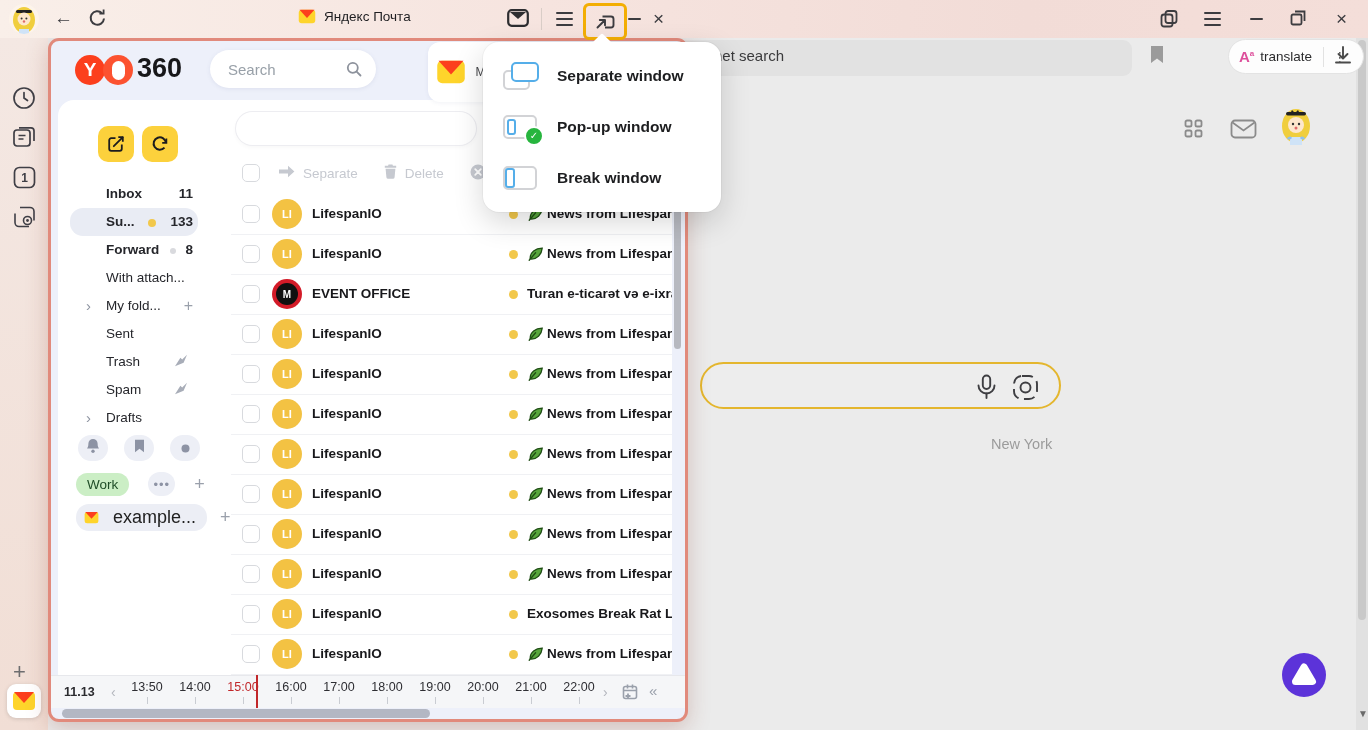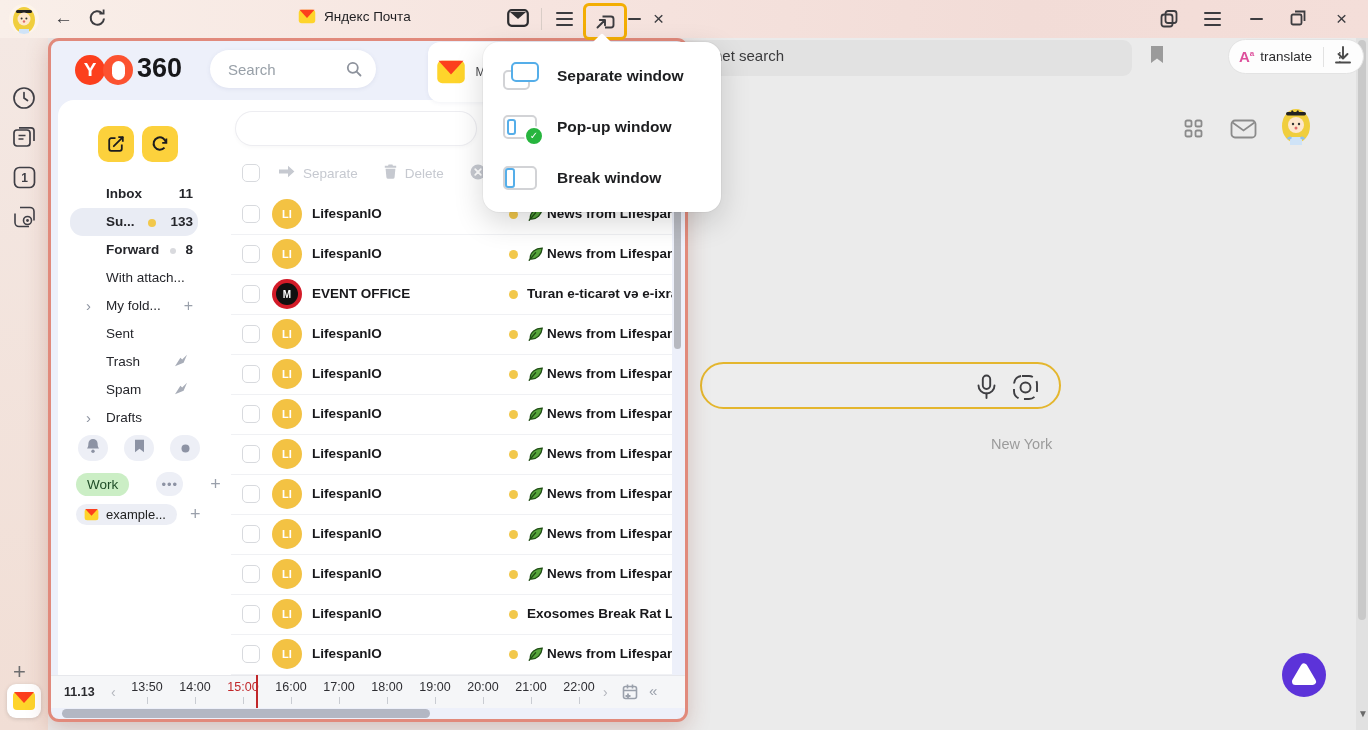--- a/index.html
+++ b/index.html
@@ -81,26 +81,26 @@
   .fcount{position:absolute;right:5px;}
   .fchev{position:absolute;left:16px;color:#8d93a0;font-size:15px;}
   .fdot{position:absolute;top:11px;width:8px;height:8px;border-radius:50%;}
   .fdot.y{left:78px;background:var(--unread,#f2c84b);}
   .fdot.g{left:100px;top:12px;width:6px;height:6px;background:#d9dade;}
   .fplus{position:absolute;right:5px;color:#9aa0ab;font-size:16px;font-weight:400;}
   .fbroom{position:absolute;right:10px;top:1px;}
 
   .quick-row{left:27px;top:394px;display:flex;gap:16px;}
   .qpill{width:30px;height:26px;border-radius:13px;background:#edeff6;display:flex;align-items:center;justify-content:center;}
-  .work-row{left:25px;top:431px;display:flex;align-items:center;gap:27px;}
+  .work-row{left:25px;top:431px;display:flex;align-items:center;gap:19px;}
   .work-pill{background:#cbeec5;color:#1f4d27;font-size:13.5px;padding:4px 11px;border-radius:13px;}
   .dots-pill{width:27px;height:24px;border-radius:12px;background:#edeff6;color:#8d93a4;display:flex;align-items:center;justify-content:center;font-size:13px;letter-spacing:1px;}
   .row-plus{color:#9aa0ab;font-size:18px;font-weight:300;}
   .acct-row{left:25px;top:463px;display:flex;align-items:center;gap:13px;}
-  .acct-pill{background:#eceef5;border-radius:13px;padding:3px 11px 3px 8px;display:flex;align-items:center;gap:7px;font-size:13px;color:#222;}
+  .acct-pill{background:#eceef5;border-radius:13px;padding:3px 11px 3px 8px;display:flex;align-items:center;gap:14px;font-size:18px;color:#222;}
 
   
   .list-topbar{left:185px;top:71px;width:240px;height:33px;background:#fff;border-radius:17px;box-shadow:0 0 0 1px #ededf1,0 2px 5px rgba(0,0,0,.04);}
   .list-toolbar{left:185px;top:117px;width:436px;height:30px;display:flex;align-items:center;color:#c6c9d0;font-size:13.5px;}
   .tbi{display:flex;align-items:center;gap:8px;margin-right:26px;}
   .cbx{width:18px;height:18px;border:1.5px solid #d8dade;border-radius:5px;background:#fff;box-sizing:border-box;}
   .list-toolbar .cbx{margin:0 18px 0 6px;}
   .messages{left:180px;top:154px;width:441px;height:480px;overflow:hidden;}
   .mrow{position:relative;height:39px;}
   .mrow + .mrow{border-top:1px solid #f0f1f4;}

